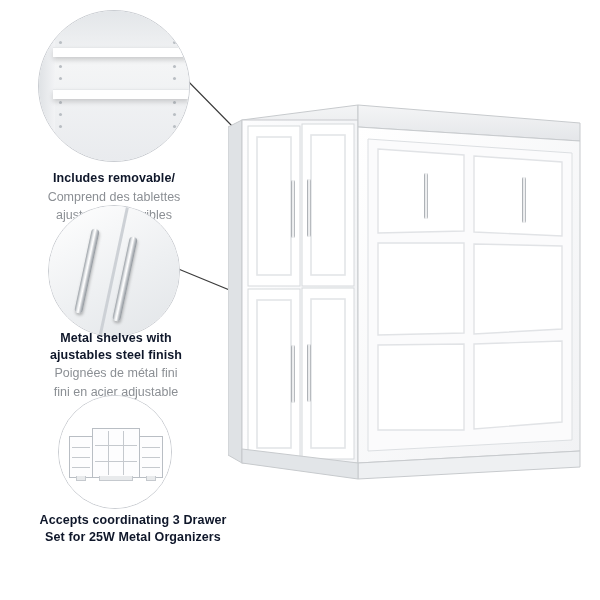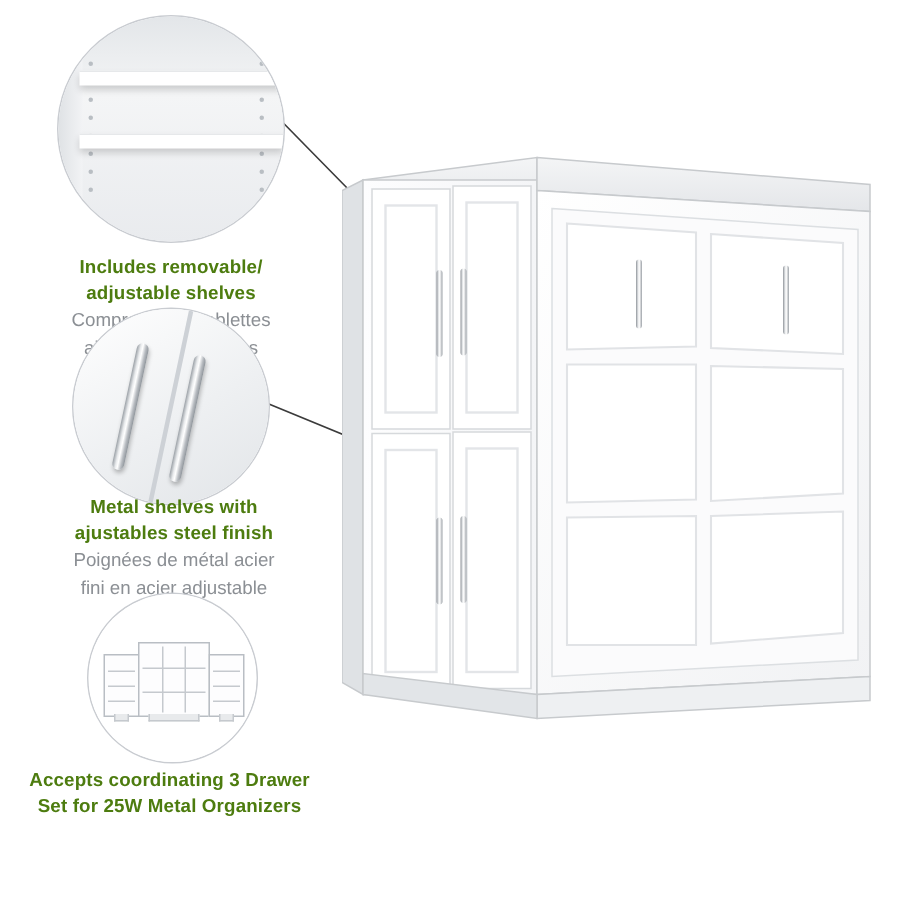--- a/index.html
+++ b/index.html
@@ -108,31 +108,31 @@
 
   
   .caption {
     position: absolute;
     text-align: center;
     line-height: 1.32;
   }
   .cap-en {
     font-size: 12.5px;
     font-weight: bold;
-    color: #4d7c0f;
+    color: #0f172a;
     letter-spacing: .1px;
   }
   .cap-fr {
     font-size: 12.5px;
     color: #8b8f94;
     margin-top: 2px;
   }
   .cap1 { left: 18px; top: 170px; width: 192px; }
   .cap2 { left: 22px; top: 330px; width: 188px; }
-  .cap3 { left: 10px; top: 512px; width: 206px; }
+  .cap3 { left: 30px; top: 512px; width: 206px; }
 
   
   .leader { position: absolute; left: 0; top: 0; width: 600px; height: 600px; pointer-events: none; }
 
   
   .product { position: absolute; left: 228px; top: 95px; width: 360px; height: 390px; }
 </style>
 </head>
 <body>
 
@@ -174,38 +174,37 @@
           <i></i>
           <i></i>
           <i></i>
           <i></i>
       </div>
       <div class="shelf s1"></div>
       <div class="shelf s2"></div>
     </div>
     <div class="caption cap1">
       <div class="cap-en">Includes removable/</div>
-      <div class="cap-en">adjustable shelves</div>
       <div class="cap-fr">Comprend des tablettes</div>
       <div class="cap-fr">ajustables/amovibles</div>
     </div>
   </div>
 
   <div class="callout">
     <div class="circle c2">
       <div class="bg"></div>
       <div class="door"></div>
       <div class="gap"></div>
       <div class="handle h1"></div>
       <div class="handle h2"></div>
     </div>
     <div class="caption cap2">
       <div class="cap-en">Metal shelves with</div>
       <div class="cap-en">ajustables steel finish</div>
-      <div class="cap-fr">Poignées de métal acier</div>
+      <div class="cap-fr">Poignées de métal fini</div>
       <div class="cap-fr">fini en acier adjustable</div>
     </div>
   </div>
 
   <div class="callout">
     <div class="circle c3">
       <div class="bg"></div>
       <div class="mini">
         <div class="unit u-left">
           <div class="ln" style="top:10px"></div>

